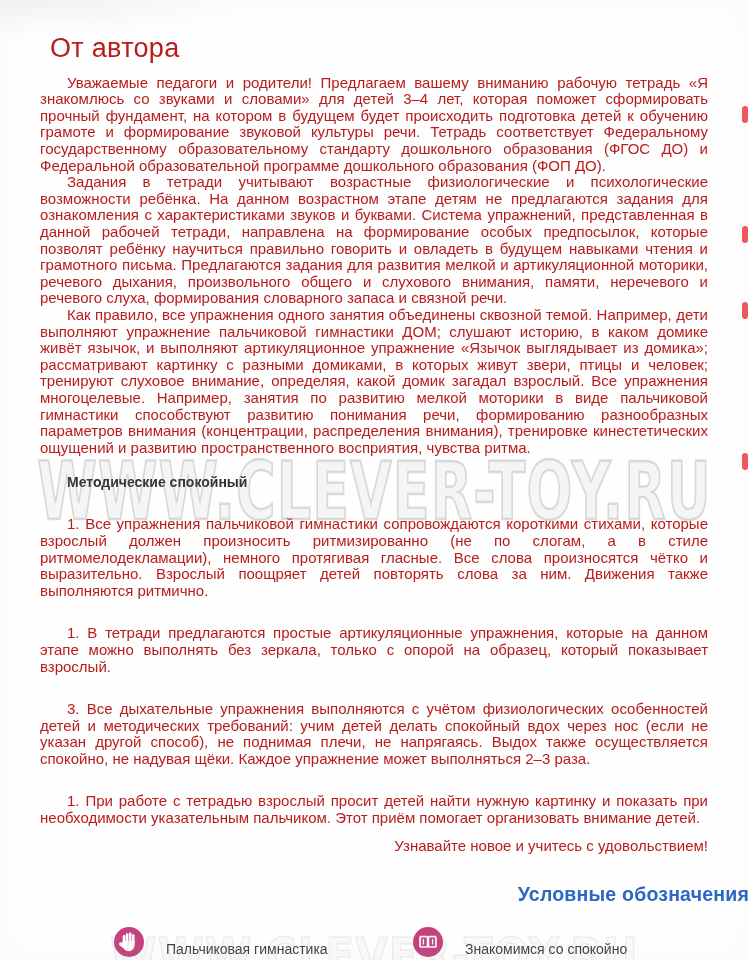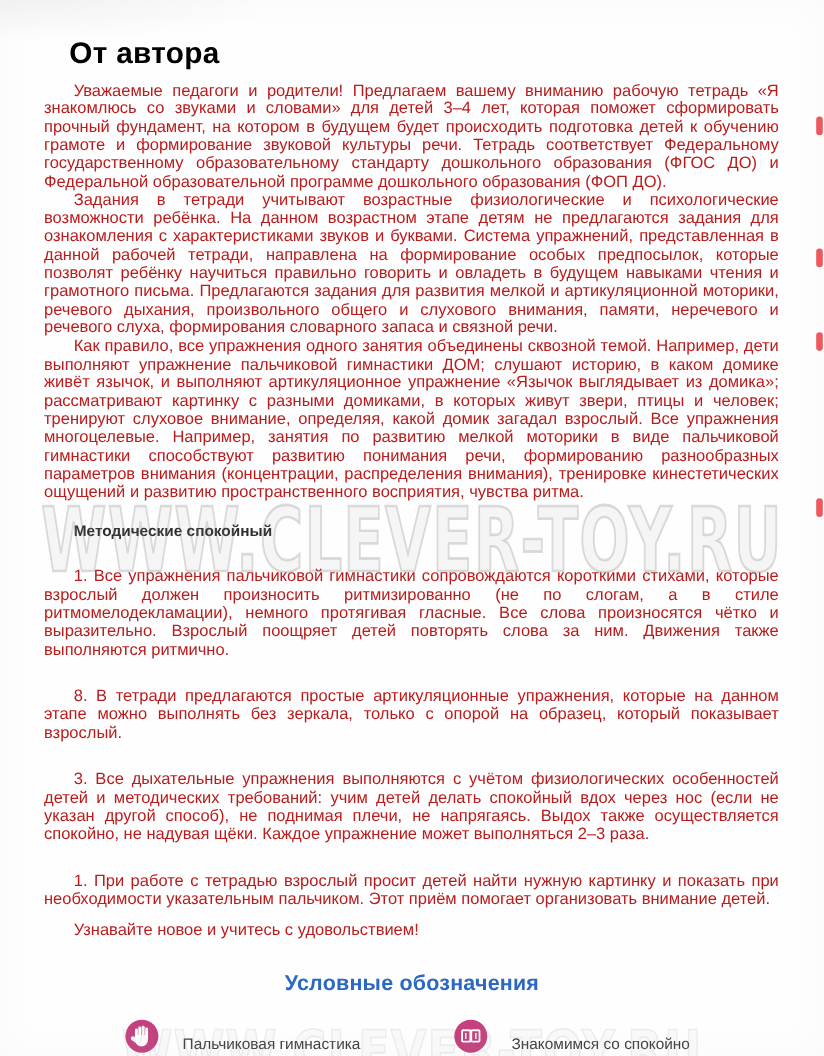--- a/index.html
+++ b/index.html
@@ -11,39 +11,39 @@
     font-family:"Liberation Sans","DejaVu Sans",sans-serif;
     box-shadow: inset 0 0 45px rgba(0,0,0,0.02);
   }
   .page::before{
     content:"";position:absolute;left:0;top:0;width:260px;height:40px;
     background:radial-gradient(ellipse at 10% 0%, rgba(0,0,0,0.045), transparent 70%);
     pointer-events:none;
   }
   .text-col{margin:0 41px 0 40px;position:relative;z-index:1;}
   h1.title{
-    margin:34px 0 11px 23px;
+    margin:34px 0 11px 10px;
     font-size:27px;line-height:1.1;
-    font-weight:bold;color:#000000;letter-spacing:0.3px;
+    font-weight:normal;color:#b91c1c;letter-spacing:0.3px;
   }
   p.body{
     margin:0;
     font-size:15px;line-height:16.6px;
     color:#b91c1c;text-align:justify;text-indent:27px;
     hyphens:auto;
   }
   h2.methods{
     margin:18px 0 0 27px;
     font-size:14px;font-weight:bold;color:#2e2e30;
   }
   p.item{margin-top:26px;}
-  p.closing{margin-top:11px;text-align:left;}
+  p.closing{margin-top:11px;text-align:right;}
   h3.legend-heading{
     margin:29px 0 0 0;
-    text-align:center;
+    text-align:right;
     font-size:19.5px;font-weight:bold;color:#2a68c2;letter-spacing:0.2px;
   }
   .legend{
     display:flex;margin-top:21px;position:relative;z-index:1;
   }
   .legend-col{display:flex;flex-direction:column;gap:6px;}
   .legend-col.left{margin-left:114px;width:298px;}
   .legend-col.right{margin-left:1px;}
   .legend-row{display:flex;align-items:flex-end;height:30px;}
   .legend-row.bottom-row{margin:8px 0 0 278px;position:relative;z-index:1;}
@@ -99,21 +99,21 @@
   <div class="text-col">
     <h1 class="title">От автора</h1>
 
     <p class="body">Уважаемые педагоги и родители! Предлагаем вашему вниманию рабочую тетрадь «Я знакомлюсь со звуками и словами» для детей 3–4 лет, которая поможет сформировать прочный фундамент, на котором в будущем будет происходить подготовка детей к обучению грамоте и формирование звуковой культуры речи. Тетрадь соответствует Федеральному государственному образовательному стандарту дошкольного образования (ФГОС ДО) и Федеральной образовательной программе дошкольного образования (ФОП ДО).</p>
     <p class="body">Задания в тетради учитывают возрастные физиологические и психологические возможности ребёнка. На данном возрастном этапе детям не предлагаются задания для ознакомления с характеристиками звуков и буквами. Система упражнений, представленная в данной рабочей тетради, направлена на формирование особых предпосылок, которые позволят ребёнку научиться правильно говорить и овладеть в будущем навыками чтения и грамотного письма. Предлагаются задания для развития мелкой и артикуляционной моторики, речевого дыхания, произвольного общего и слухового внимания, памяти, неречевого и речевого слуха, формирования словарного запаса и связной речи.</p>
     <p class="body">Как правило, все упражнения одного занятия объединены сквозной темой. Например, дети выполняют упражнение пальчиковой гимнастики ДОМ; слушают историю, в каком домике живёт язычок, и выполняют артикуляционное упражнение «Язычок выглядывает из домика»; рассматривают картинку с разными домиками, в которых живут звери, птицы и человек; тренируют слуховое внимание, определяя, какой домик загадал взрослый. Все упражнения многоцелевые. Например, занятия по развитию мелкой моторики в виде пальчиковой гимнастики способствуют развитию понимания речи, формированию разнообразных параметров внимания (концентрации, распределения внимания), тренировке кинестетических ощущений и развитию пространственного восприятия, чувства ритма.</p>
 
     <h2 class="methods">Методические спокойный</h2>
 
     <p class="body item">1. Все упражнения пальчиковой гимнастики сопровождаются короткими стихами, которые взрослый должен произносить ритмизированно (не по слогам, а в стиле ритмомелодекламации), немного протягивая гласные. Все слова произносятся чётко и выразительно. Взрослый поощряет детей повторять слова за ним. Движения также выполняются ритмично.</p>
-    <p class="body item">8. В тетради предлагаются простые артикуляционные упражнения, которые на данном этапе можно выполнять без зеркала, только с опорой на образец, который показывает взрослый.</p>
+    <p class="body item">1. В тетради предлагаются простые артикуляционные упражнения, которые на данном этапе можно выполнять без зеркала, только с опорой на образец, который показывает взрослый.</p>
     <p class="body item">3. Все дыхательные упражнения выполняются с учётом физиологических особенностей детей и методических требований: учим детей делать спокойный вдох через нос (если не указан другой способ), не поднимая плечи, не напрягаясь. Выдох также осуществляется спокойно, не надувая щёки. Каждое упражнение может выполняться 2–3 раза.</p>
     <p class="body item">1. При работе с тетрадью взрослый просит детей найти нужную картинку и показать при необходимости указательным пальчиком. Этот приём помогает организовать внимание детей.</p>
 
     <p class="body closing">Узнавайте новое и учитесь с удовольствием!</p>
   </div>
 
   <h3 class="legend-heading">Условные обозначения</h3>
 
   <div class="legend">
     <div class="legend-col left">

